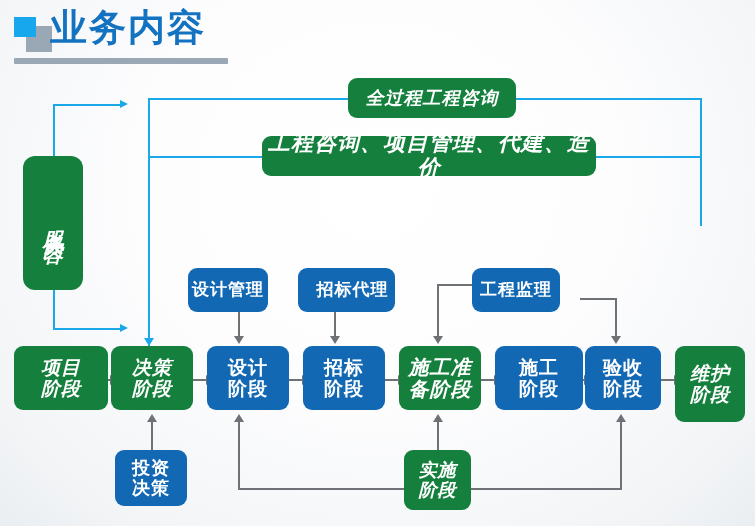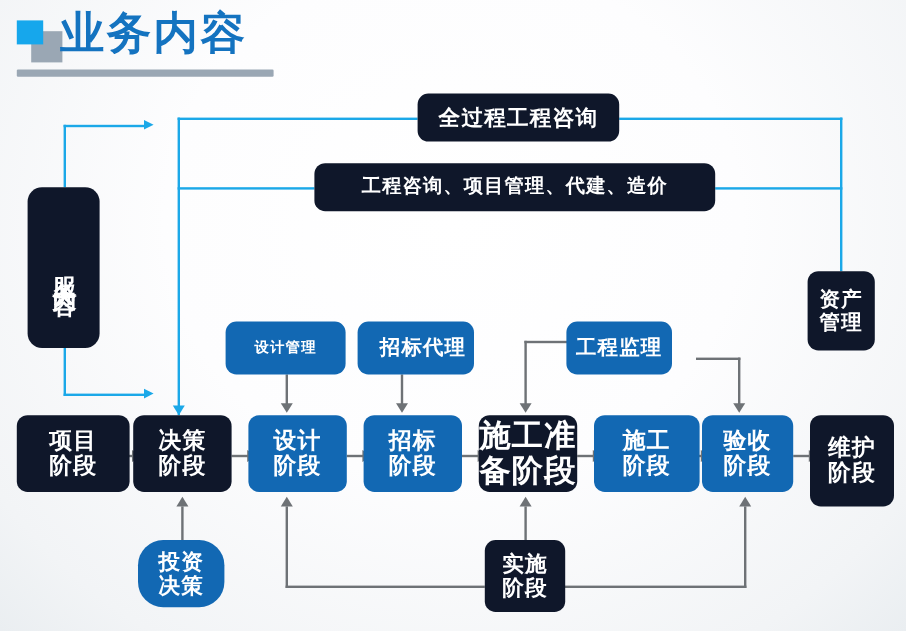--- a/index.html
+++ b/index.html
@@ -64,21 +64,21 @@
     align-items: center;
     justify-content: center;
     text-align: center;
     color: #ffffff;
     font-weight: bold;
     border-radius: 9px;
     line-height: 1.12;
     white-space: pre-line;
     letter-spacing: 1px;
   }
-  .light { background: #0f172a; }
+  .light { background: #15803d; font-style: italic; }
   .dark  { background: #1268b3; }
 
   .node.vert {
     writing-mode: vertical-rl;
     text-orientation: upright;
     letter-spacing: 4px;
     border-radius: 12px;
   }
 
   
@@ -140,41 +140,39 @@
 
   <div class="ln blue hl" style="left:148px; top:156px; width:114px;"></div>
   <div class="ln blue hl" style="left:596px; top:156px; width:106px;"></div>
 
   <div class="ln blue vl" style="left:148px; top:98px; height:248px;"></div>
   <div class="arw down" style="left:144px; top:338px; border-top-color:#1ba8e8;"></div>
 
   <div class="ln blue vl" style="left:700px; top:98px; height:128px;"></div>
 
   <div class="node light" style="left:348px; top:78px; width:168px; height:40px; font-size:18px;">全过程工程咨询</div>
-  <div class="node light" style="left:262px; top:136px; width:334px; height:40px; font-size:16px;">工程咨询、项目管理、代建、造价</div>
+  <div class="node light" style="left:262px; top:136px; width:334px; height:40px; font-size:22px;">工程咨询、项目管理、代建、造价</div>
 
   <div class="node light vert" style="left:23px; top:156px; width:60px; height:134px; font-size:20px;">服务内容</div>
 
-  <div class="node light" style="left:673px; top:226px; width:56px; height:66px; font-size:17px;">资产
-管理</div>
 
   <div class="ln vl" style="left:238px; top:312px; height:26px;"></div>
   <div class="arw down" style="left:234px; top:336px;"></div>
 
   <div class="ln vl" style="left:334px; top:312px; height:26px;"></div>
   <div class="arw down" style="left:330px; top:336px;"></div>
 
   <div class="ln hl" style="left:437px; top:284px; width:96px;"></div>
   <div class="ln vl" style="left:437px; top:284px; height:54px;"></div>
   <div class="arw down" style="left:433px; top:336px;"></div>
   <div class="ln hl" style="left:580px; top:298px; width:37px;"></div>
   <div class="ln vl" style="left:615px; top:298px; height:40px;"></div>
   <div class="arw down" style="left:611px; top:336px;"></div>
 
-  <div class="node dark" style="left:188px; top:268px; width:100px; height:44px; font-size:12px;">设计管理</div>
+  <div class="node dark" style="left:188px; top:268px; width:80px; height:44px; font-size:17px;">设计管理</div>
   <div class="node dark" style="left:298px; top:268px; width:97px; height:44px; font-size:17px;padding-left:12px;">招标代理</div>
   <div class="node dark" style="left:472px; top:268px; width:88px; height:44px; font-size:17px;">工程监理</div>
 
   <div class="ln hl" style="left:97px; top:379px; width:14px;"></div>
   <div class="arw right" style="left:110px; top:375px;"></div>
 
   <div class="ln hl" style="left:193px; top:379px; width:14px;"></div>
   <div class="arw right" style="left:206px; top:375px;"></div>
 
   <div class="ln hl" style="left:289px; top:379px; width:14px;"></div>
@@ -193,21 +191,21 @@
   <div class="arw right" style="left:674px; top:375px;"></div>
 
   <div class="node light" style="left:14px; top:346px; width:94px; height:64px; font-size:19px;">项目
 阶段</div>
   <div class="node light" style="left:111px; top:346px; width:82px; height:64px; font-size:19px;">决策
 阶段</div>
   <div class="node dark" style="left:207px; top:346px; width:82px; height:64px; font-size:19px;">设计
 阶段</div>
   <div class="node dark" style="left:303px; top:346px; width:82px; height:64px; font-size:19px;">招标
 阶段</div>
-  <div class="node light" style="left:399px; top:346px; width:82px; height:64px; font-size:26px;">施工准
+  <div class="node light" style="left:399px; top:346px; width:82px; height:64px; font-size:20px;">施工准
 备阶段</div>
   <div class="node dark" style="left:495px; top:346px; width:88px; height:64px; font-size:19px;">施工
 阶段</div>
   <div class="node dark" style="left:585px; top:346px; width:76px; height:64px; font-size:19px;">验收
 阶段</div>
   <div class="node light" style="left:675px; top:346px; width:70px; height:76px; font-size:19px;">维护
 阶段</div>
 
   <div class="ln vl" style="left:151px; top:422px; height:28px;"></div>
   <div class="arw up" style="left:147px; top:414px;"></div>
@@ -216,18 +214,18 @@
   <div class="arw up" style="left:433px; top:414px;"></div>
 
   <div class="ln hl" style="left:238px; top:488px; width:166px;"></div>
   <div class="ln vl" style="left:238px; top:422px; height:68px;"></div>
   <div class="arw up" style="left:234px; top:414px;"></div>
 
   <div class="ln hl" style="left:470px; top:488px; width:152px;"></div>
   <div class="ln vl" style="left:620px; top:422px; height:68px;"></div>
   <div class="arw up" style="left:616px; top:414px;"></div>
 
-  <div class="node dark" style="left:115px; top:450px; width:72px; height:56px; font-size:18px;border-radius:21px;">投资
+  <div class="node dark" style="left:115px; top:450px; width:72px; height:56px; font-size:18px;">投资
 决策</div>
   <div class="node light" style="left:404px; top:450px; width:67px; height:60px; font-size:18px;">实施
 阶段</div>
 
 </div>
 
 </body></html>

